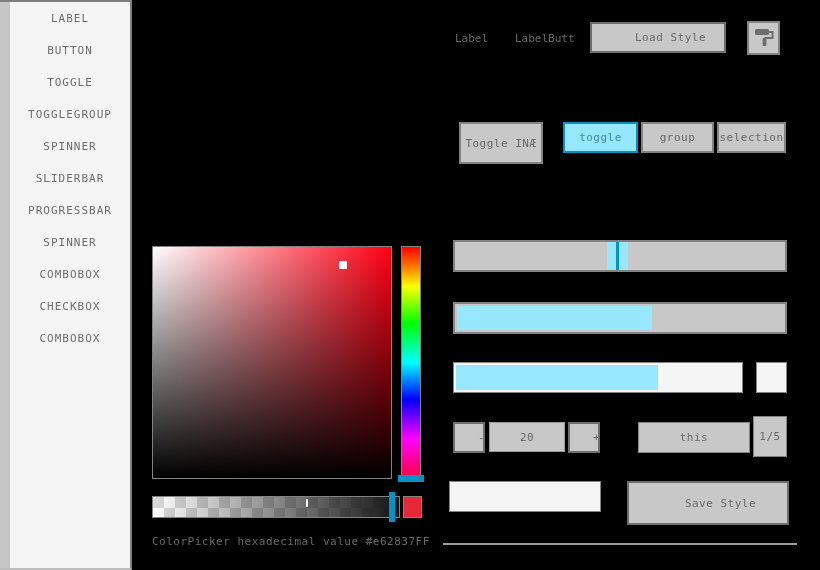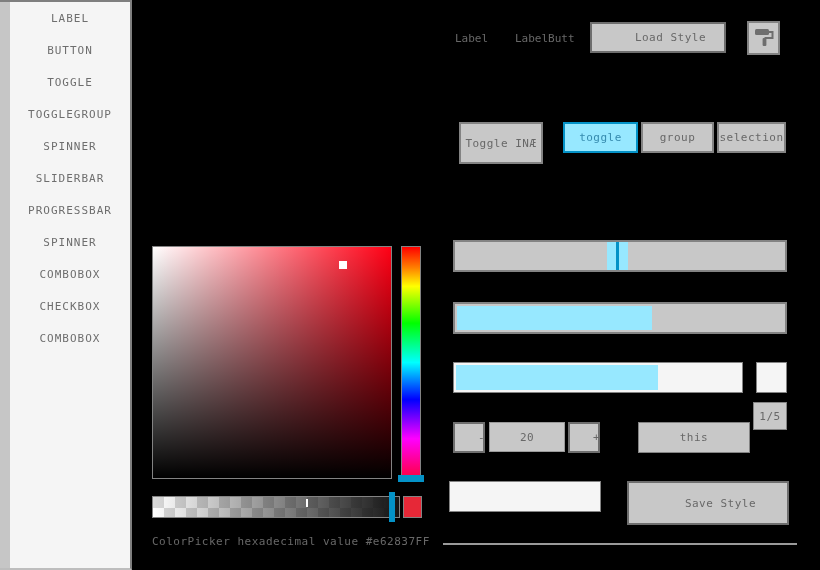--- a/index.html
+++ b/index.html
@@ -138,21 +138,21 @@
 
   <div id="progressbar" class="abs">
     <div id="progress-fill" style="width: 70%;"></div>
   </div>
   <div id="checkbox" class="abs"></div>
 
   <div class="abs btn dark" style="left:453px; top:422px; width:32px; height:31px;">-</div>
   <div class="abs btn lightb" style="left:489px; top:422px; width:76px; height:30px;">20</div>
   <div class="abs btn dark" style="left:568px; top:422px; width:32px; height:31px;">+</div>
   <div class="abs btn thin" style="left:638px; top:422px; width:112px; height:31px;">this</div>
-  <div class="abs btn thin" style="left:753px; top:402px; width:34px; height:28px;">1/5</div>
+  <div class="abs btn thin" style="left:753px; top:416px; width:34px; height:41px;">1/5</div>
 
   <input class="abs" style="left: 449px; top: 481px; width: 152px; height: 31px; background: rgb(245, 245, 245); border: 1px solid rgb(131, 131, 131); font-family: inherit; font-size: 11px; color: rgb(104, 104, 104); padding: 0px 6px; outline: none;" value="">
   <div class="abs btn dark" style="left:627px; top:481px; width:162px; height:44px;">Save Style</div>
 
   <div id="divider" class="abs"></div>
 
   <div id="sv-square" class="abs">
     <div id="sv-selector" style="left: 80%; top: 8%;"></div>
   </div>
   <div id="hue-bar" class="abs">

